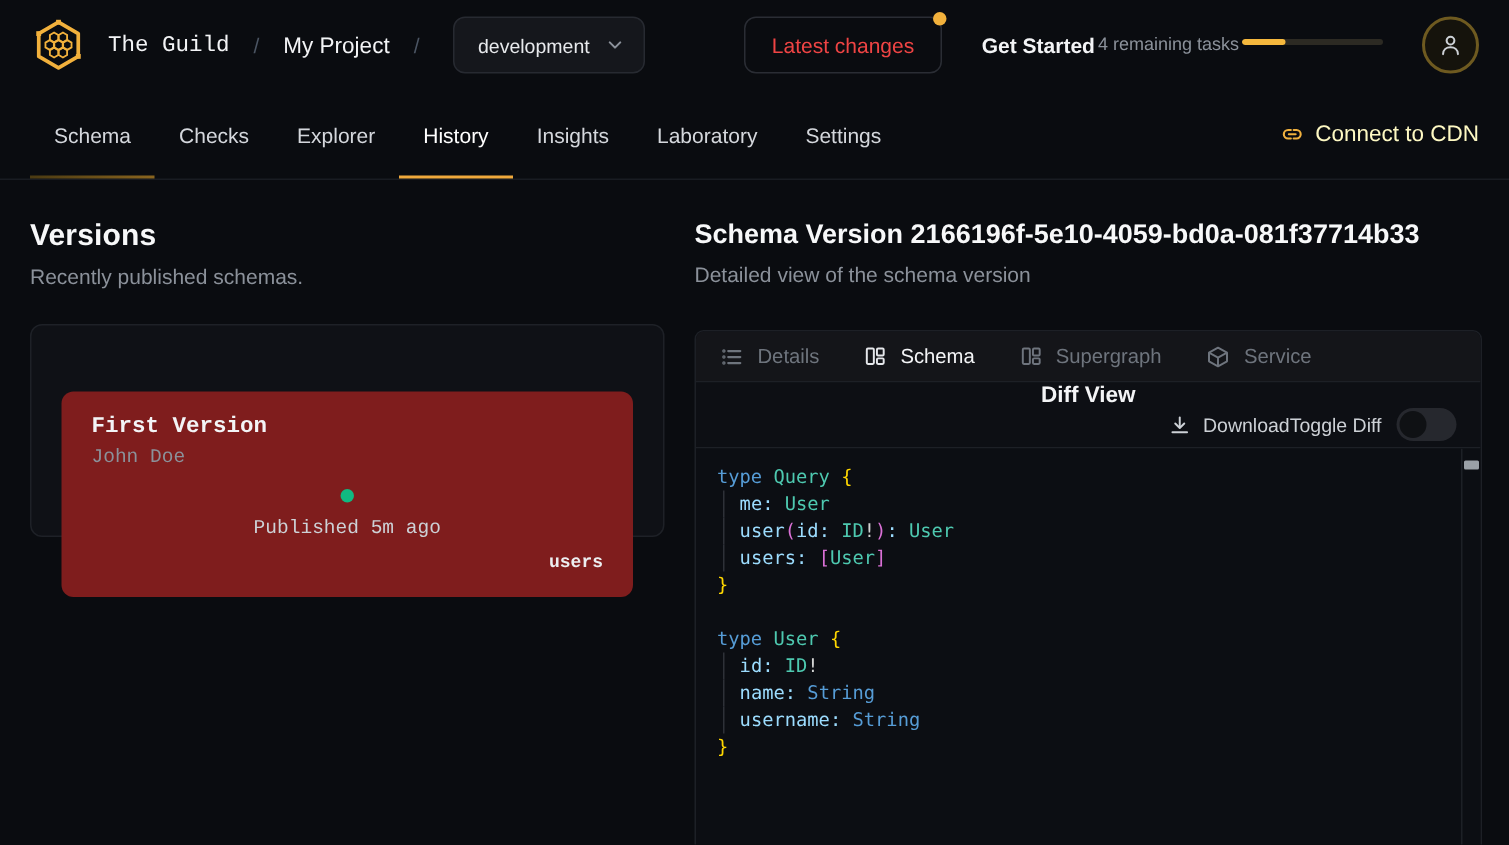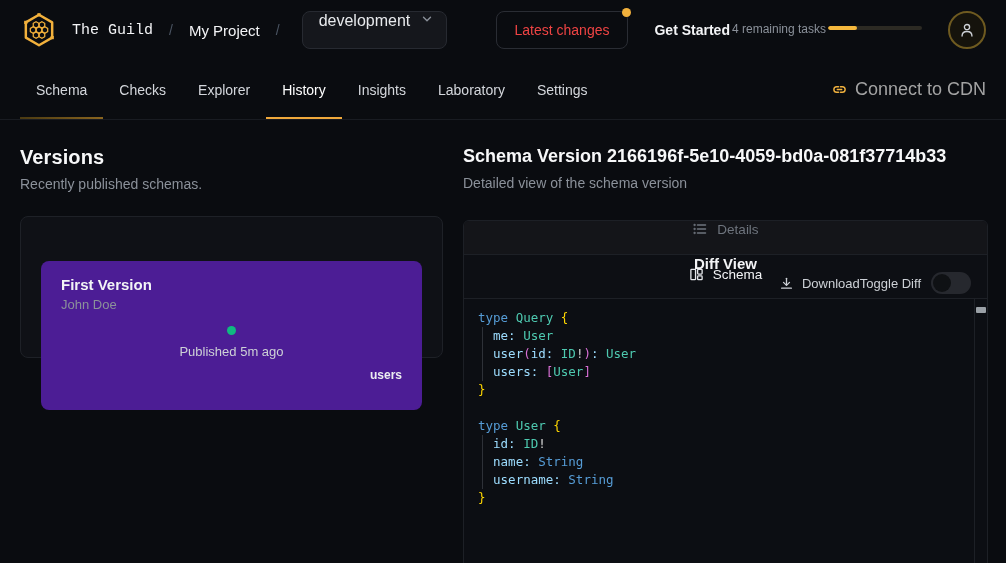--- a/index.html
+++ b/index.html
@@ -15,24 +15,24 @@
   
   .header {
     height:60px; display:flex; align-items:center;
     padding:0 20px; gap:14px;
   }
   .logo { width:38px; height:38px; flex:0 0 auto; display:flex; align-items:center; justify-content:center; }
   .brand { font-size:15px; font-weight:500; color:#f3f4f6;font-family:Liberation Mono, monospace; }
   .crumb-sep { color:#4b5563; font-size:14px; padding:0 2px; }
   .project { font-size:15px; font-weight:500; color:#f3f4f6; }
   .target-select {
-    display:flex; align-items:flex-start; gap:10px;
+    display:flex; align-items:center; gap:10px;
     background:#15171c; border:1px solid #272a31; border-radius:8px;
     height:38px; padding:0 12px 0 16px; margin-left:6px;
-    color:#e8eaed; font-size:16px; cursor:pointer;
+    color:#e8eaed; font-size:13px; cursor:pointer;
   }
   .header-right { margin-left:auto; display:flex; align-items:center; gap:26px; }
   .latest-btn {
     position:relative; background:transparent; border:1px solid #2a2d34;
     border-radius:8px; height:38px; padding:0 18px; color:#ef4444;
     font-size:14px; font-family:inherit; cursor:pointer;
   }
   .latest-dot {
     position:absolute; top:-4px; right:-4px; width:9px; height:9px;
     border-radius:50%; background:#f2b13c;
@@ -57,56 +57,56 @@
     position:relative; display:flex; align-items:center;
     padding:0 16px; font-size:14px; color:#d4d7dc; cursor:pointer;
     background:none; border:none; font-family:inherit;
   }
   .nav-tab .ind { position:absolute; left:0; right:0; bottom:0; height:2px; background:transparent; }
   .nav-tab.dim .ind { background:linear-gradient(90deg,#4a3a12,#8a651f); }
   .nav-tab.active { color:#ffffff; }
   .nav-tab.active .ind { background:#f0a93c; }
   .cdn-link {
     margin-left:auto; display:flex; align-items:center; gap:8px;
-    color:#a3a3a3; font-size:18px; cursor:pointer; background:none; border:none; font-family:inherit;
+    color:#fef9c3; font-size:15px; cursor:pointer; background:none; border:none; font-family:inherit;
   }
 
   
   .main { display:flex; align-items:flex-start; }
   .col-left { width:463px; flex:0 0 auto; padding:26px 20px 0 20px; }
   .col-right { flex:1; padding:26px 18px 0 0; }
 
   .panel-title { font-size:20px; font-weight:700; color:#f7f8f9; letter-spacing:.1px; }
   .panel-sub { margin-top:7px; font-size:14px; color:#8b919a; }
 
   .versions-card {
     margin-top:24px; border:1px solid #1e2127; border-radius:8px;
     background:#0f1116; padding:12px 20px; height:142px;
   }
   .version-item {
-    margin-top:32px; background:#4c1d95; border-radius:8px;
-    padding:15px 20px 28px 20px; cursor:pointer;
+    margin-top:32px; background:#7f1d1d; border-radius:8px;
+    padding:15px 20px 16px 20px; cursor:pointer;font-family:Liberation Mono, monospace;
   }
   .vi-name { font-size:15px; font-weight:600; color:#f3f4f6; }
   .vi-author { margin-top:4px; font-size:13px; color:#8b919a; }
   .vi-row { margin-top:14px; display:flex; align-items:center; gap:9px;flex-direction:column; }
   .vi-dot { width:9px; height:9px; border-radius:50%; background:#10b981; flex:0 0 auto; }
   .vi-status { font-size:13px; color:#cdd1d6; }
   .vi-tag { margin-left:auto; font-size:12px; font-weight:700; color:#eceef0; }
 
   .detail-title { font-size:18px; font-weight:700; color:#f7f8f9; }
   .detail-sub { margin-top:8px; font-size:14px; color:#8b919a; }
 
   .detail-box {
     margin-top:29px; border:1px solid #1d2026; border-radius:6px 6px 0 0;
     overflow:hidden;
   }
   .itabs {
     height:34px; background:#141519; border-bottom:1px solid #1d2026;
-    display:flex; align-items:center; padding:0 16px; gap:30px;flex-direction:column;
+    display:flex; align-items:center; padding:0 16px; gap:30px;
   }
   .itab {
     display:flex; align-items:center; gap:9px; color:#6e747d;
     font-size:13.5px; background:none; border:none; font-family:inherit; cursor:pointer;
   }
   .itab svg { stroke:#6e747d; }
   .itab.active { color:#f3f4f6; }
   .itab.active svg { stroke:#e5e7eb; }
 
   .diff-header {

